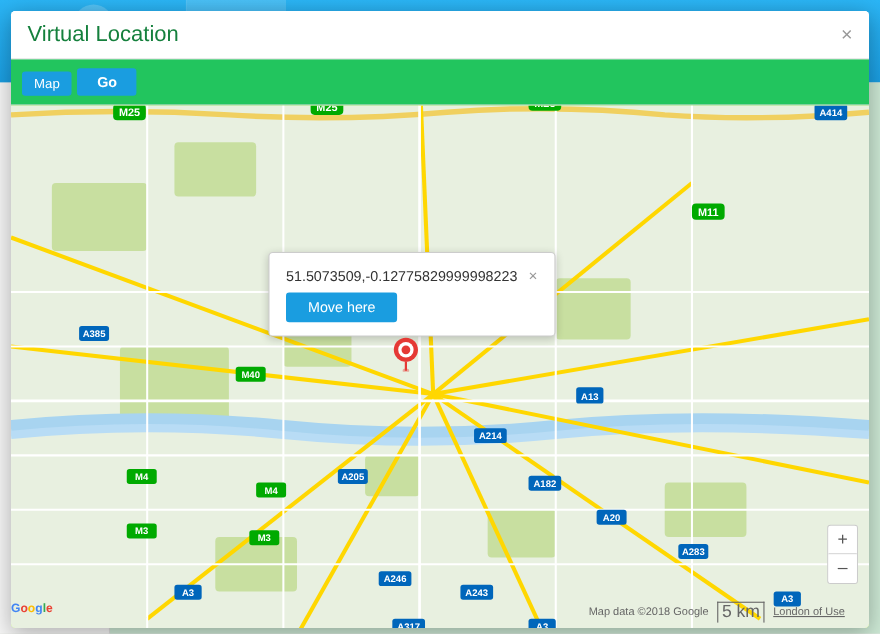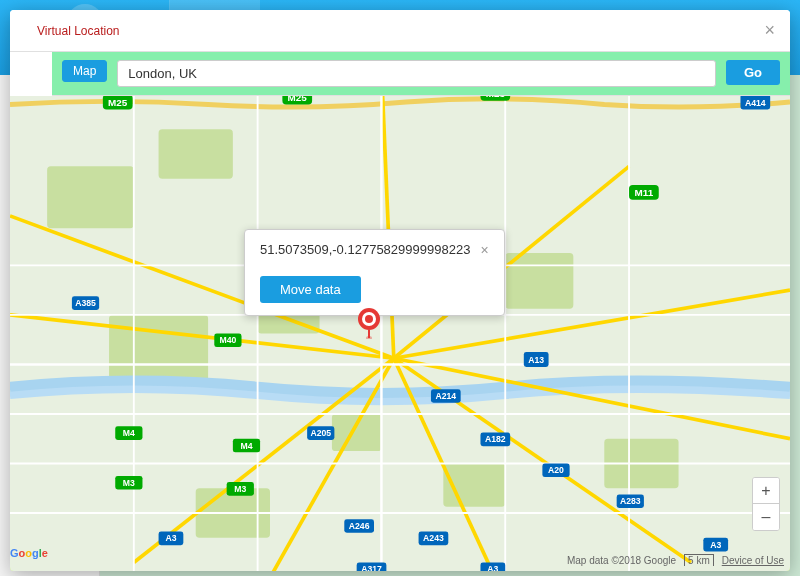--- a/index.html
+++ b/index.html
@@ -124,26 +124,25 @@
     #dialog-header {
       display: flex;
       align-items: center;
       justify-content: space-between;
       padding: 10px 15px;
       border-bottom: 1px solid #e0e0e0;
       background: white;
     }
     #map-controls {
       display: flex;
-      align-items: flex-start;
+      align-items: flex-end;
       padding: 8px 10px;
-      background: #86efac;
+      background: #22c55e;
       border-bottom: 1px solid #e0e0e0;
       gap: 5px;
-      margin-left: 42px;
     }
     .map-type-btn {
       padding: 3px 10px;
       border: 1px solid #ccc;
       border-radius: 3px;
       cursor: pointer;
       font-size: 12px;
       background: white;
       color: #333;
     }
@@ -194,23 +193,23 @@
       left: 30%;
       background: white;
       border: 1px solid #ccc;
       border-radius: 4px;
       padding: 12px 15px;
       box-shadow: 0 2px 8px rgba(0,0,0,0.2);
       min-width: 200px;
     }
     #coord-popup-header {
       display: flex;
-      align-items: flex-start;
+      align-items: center;
       justify-content: space-between;
-      margin-bottom: 18px;
+      margin-bottom: 8px;
     }
     #coord-text {
       font-size: 13px;
       color: #333;
       font-weight: 500;
     }
     #move-here-btn {
       display: block;
       padding: 6px 20px;
       background: #1a9de0;
@@ -226,21 +225,21 @@
       position: absolute;
       top: 52%;
       left: 46%;
       transform: translate(-50%, -100%);
     }
 
     
     #map-footer {
       position: absolute;
       bottom: 5px;
-      right: 6px;
+      right: 22px;
       font-size: 10px;
       color: #666;
       display: flex;
       align-items: center;
       gap: 8px;
     }
     #google-logo {
       position: absolute;
       bottom: 5px;
       left: 0;
@@ -349,27 +348,26 @@
   </div>
 </div>
 
 <div id="main">
   <div style="padding:10px;font-size:13px;color:#555;">Device</div>
 </div>
 
 <div id="virtual-location-dialog">
 
   <div id="dialog-header">
-    <span style="font-size:12px;color:#b91c1c;margin-left:12px;">Virtual Location</span>
+    <span style="font-size:20px;color:#15803d;">Virtual Location</span>
     <span style="color:#999;cursor:pointer;font-size:18px;">×</span>
   </div>
 
   <div id="map-controls">
     <button class="map-type-btn active">Map</button>
-    <input id="location-search" type="text" style="flex: 1 1 0%; padding: 5px 10px; border: 1px solid rgb(204, 204, 204); border-radius: 3px; font-size: 13px; margin: 0px 5px;" value="London, UK">
     <button id="go-btn">Go</button>
   </div>
 
   <div id="map-area">
 
     <svg id="map-svg" viewBox="0 0 630 430" preserveAspectRatio="xMidYMid slice">
 
       <rect width="630" height="430" fill="#e8f0e0"></rect>
 
       <rect x="120" y="50" width="60" height="40" fill="#c8dfa0" rx="3"></rect>
@@ -546,21 +544,21 @@
       <text x="140" y="70" text-anchor="middle" font-size="9" fill="#555">Hemel</text>
       <text x="140" y="82" text-anchor="middle" font-size="9" fill="#555">Hempstead</text>
     </text>
       </svg>
 
     <div id="coord-popup">
       <div id="coord-popup-header">
         <span id="coord-text">51.5073509,-0.12775829999998223</span>
         <span style="color:#999;cursor:pointer;font-size:14px;margin-left:10px;">×</span>
       </div>
-      <button id="move-here-btn">Move data</button>
+      <button id="move-here-btn">Move here</button>
     </div>
 
     <div id="location-pin">
       <svg width="24" height="32" viewBox="0 0 24 32">
         <ellipse cx="12" cy="12" rx="11" ry="11" fill="#e53935"></ellipse>
         <ellipse cx="12" cy="12" rx="7" ry="7" fill="white"></ellipse>
         <ellipse cx="12" cy="12" rx="4" ry="4" fill="#e53935"></ellipse>
         <path d="M12 23 L12 31" stroke="#e53935" stroke-width="2"></path>
         <ellipse cx="12" cy="31" rx="3" ry="2" fill="#e53935" opacity="0.4"></ellipse>
       </svg>
@@ -574,19 +572,19 @@
     <div id="google-logo">
       <svg width="55" height="18" viewBox="0 0 55 18">
         <text x="0" y="13" font-size="11" font-weight="bold">
           <tspan fill="#4285F4">G</tspan><tspan fill="#EA4335">o</tspan><tspan fill="#FBBC05">o</tspan><tspan fill="#4285F4">g</tspan><tspan fill="#34A853">l</tspan><tspan fill="#EA4335">e</tspan>
         </text>
       </svg>
     </div>
 
     <div id="map-footer">
       <span style="font-size:10px;color:#666;">Map data ©2018 Google</span>
-      <span style="font-size:10px;color:#666;border-top:1px solid #666;border-left:1px solid #666;border-right:1px solid #666;padding:0 3px;">
+      <span style="font-size:16px;color:#666;border-top:1px solid #666;border-left:1px solid #666;border-right:1px solid #666;padding:0 3px;">
         <span>5 km</span>
       </span>
-      <span style="font-size:10px;color:#666;cursor:pointer;text-decoration:underline;">Device of Use</span>
+      <span style="font-size:10px;color:#666;cursor:pointer;text-decoration:underline;">London of Use</span>
     </div>
   </div>
 </div>
 
 </body></html>

